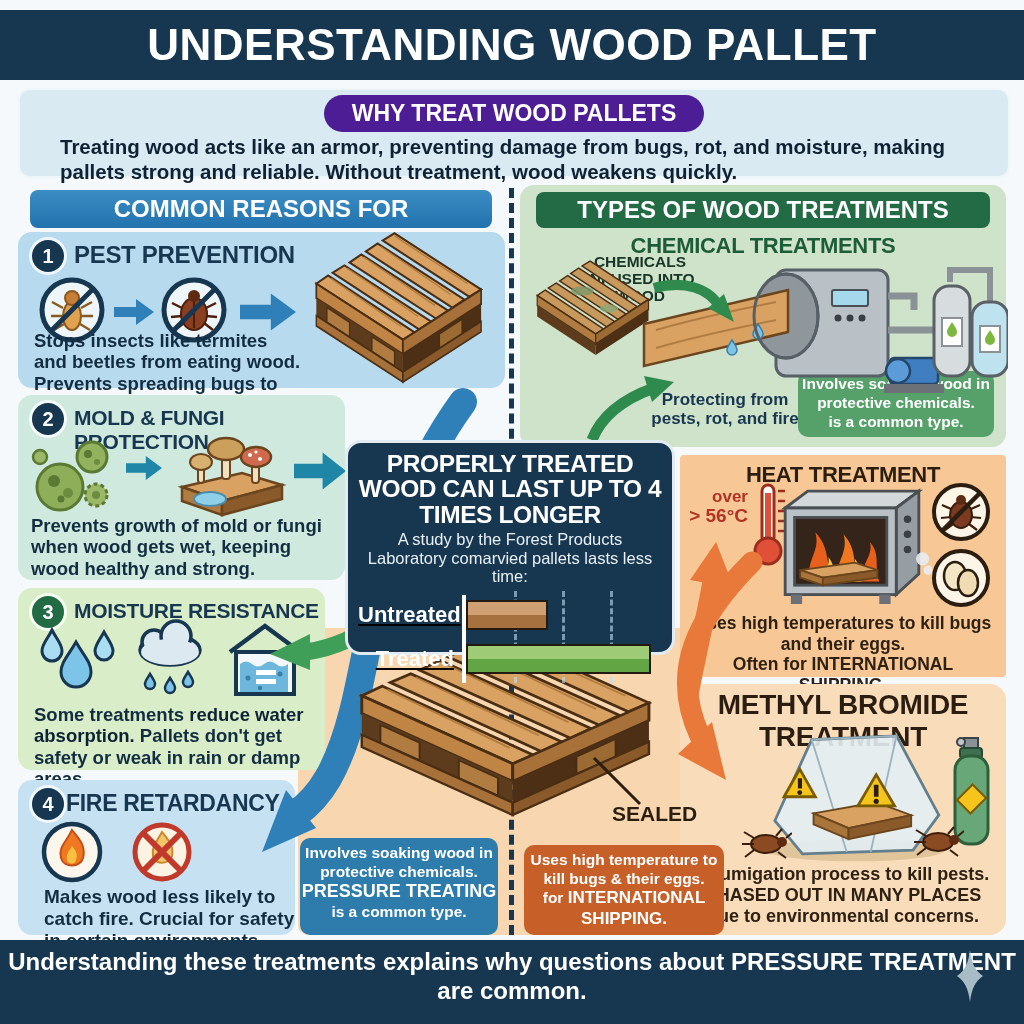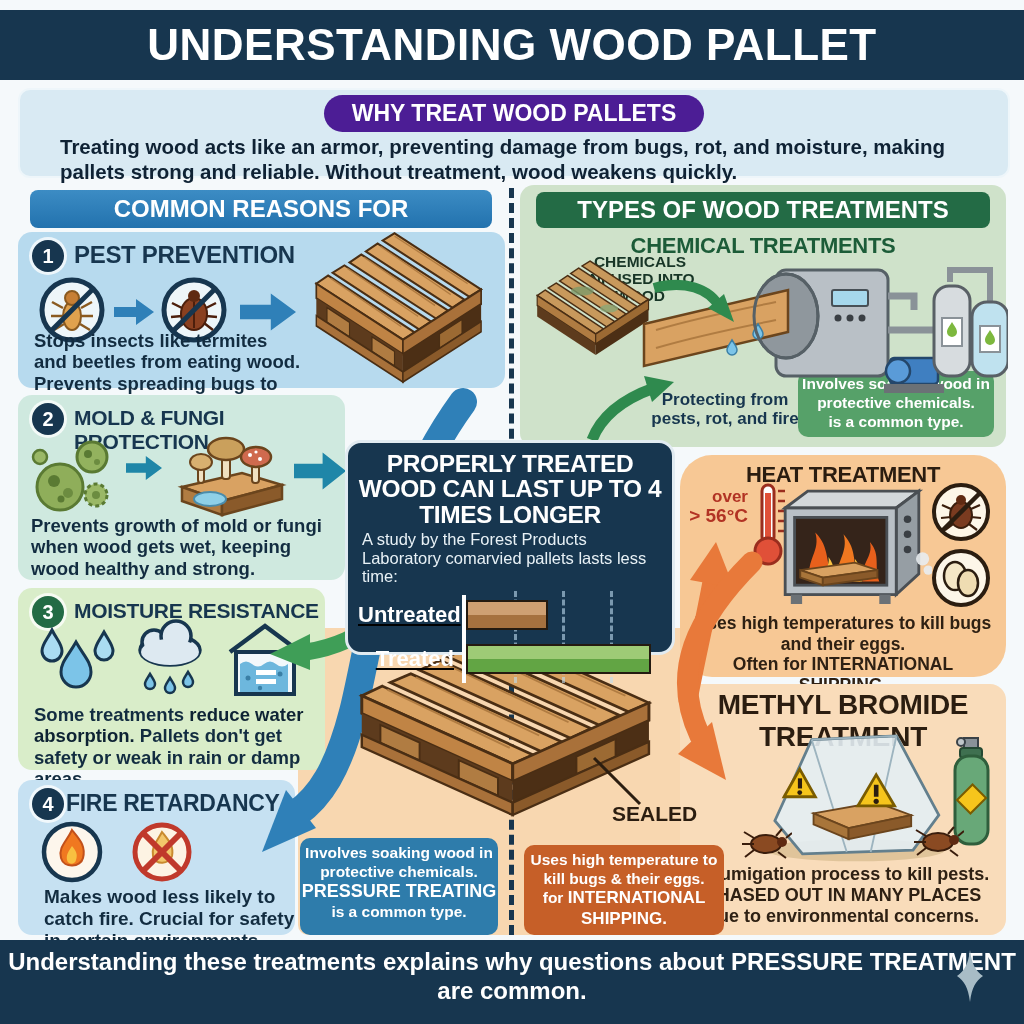--- a/index.html
+++ b/index.html
@@ -30,32 +30,32 @@
     color:#fff;font-weight:700;font-size:20px;text-align:center;line-height:32px;
     box-shadow:0 0 0 3px rgba(255,255,255,.75);}
   .sec-text{position:absolute;font-size:18.5px;font-weight:700;color:#122c40;line-height:1.16;}
   
   .barrow{position:absolute;clip-path:polygon(0 32%,55% 32%,55% 4%,100% 50%,55% 96%,55% 68%,0 68%);}
   
   #chartbox{left:345px;top:440px;width:330px;height:215px;background:#17364f;
     border:3px solid #e1ebf1;border-radius:16px;z-index:8;box-sizing:border-box;}
   #chartbox .ct{margin:8px 10px 0;text-align:center;color:#fff;font-weight:700;
     font-size:24.5px;line-height:1.04;letter-spacing:-.4px;}
-  #chartbox .cs{margin:3px 14px 0;text-align:left;color:#e8f1f6;font-size:16.5px;line-height:1.1;}
+  #chartbox .cs{margin:3px 14px 0;text-align:center;color:#e8f1f6;font-size:16.5px;line-height:1.1;}
   #chart{display:flex;margin:10px 14px 0 10px;}
   #chart-labels{width:104px;text-decoration:underline;}
   #chart-labels .lab{height:44px;line-height:40px;text-align:right;padding-right:8px;
     color:#fff;font-weight:700;font-size:22px;}
   #chart-plot{flex:1;position:relative;border-left:4px solid #fff;}
   .gridline{position:absolute;top:-4px;bottom:0;width:0;border-left:3px dashed rgba(190,220,240,.6);}
   .chart-row{height:44px;position:relative;}
   .chart-bar{position:absolute;top:5px;height:30px;border:2px solid #241a10;box-sizing:border-box;}
   
   #chem-panel{left:520px;top:185px;width:486px;height:262px;background:#cfe2ca;}
-  #heat-panel{left:680px;top:455px;width:326px;height:222px;background:#f7c895;border-radius:32px;}
+  #heat-panel{left:680px;top:455px;width:326px;height:222px;background:#f7c895;border-radius:4px;}
   #methyl-panel{left:680px;top:684px;width:326px;height:251px;background:#f9dcba;border-radius:16px;}
   .rt-title{position:absolute;width:100%;text-align:center;font-weight:700;letter-spacing:-.3px;}
   .soft-box{position:absolute;border-radius:10px;color:#fff;font-weight:700;text-align:center;}
   #divider{left:509px;top:188px;height:747px;width:0;border-left:5px dashed #17364f;}
   #peach{left:298px;top:628px;width:392px;height:307px;background:#f8d7b0;border-radius:10px;}
   
   #footer{left:0;top:940px;width:1024px;height:88px;background:#17364f;}
   #footer .ft{margin-top:8px;text-align:center;color:#fff;font-weight:700;font-size:24px;line-height:1.2;}
   .temp{position:absolute;font-weight:700;color:#b23324;text-align:right;}
   svg{display:block;}

